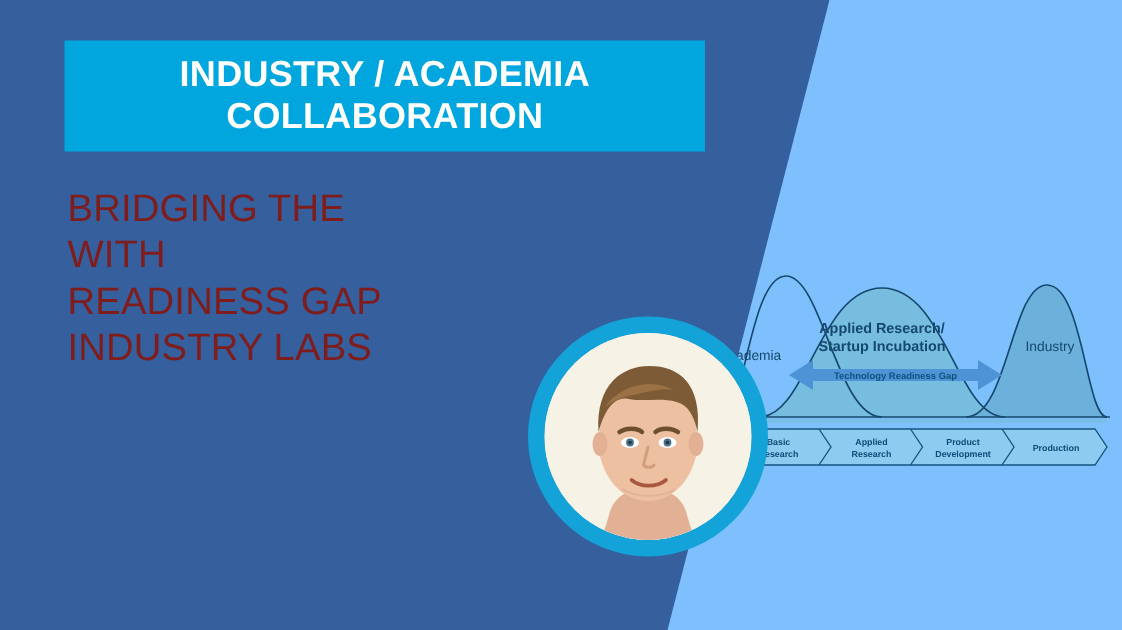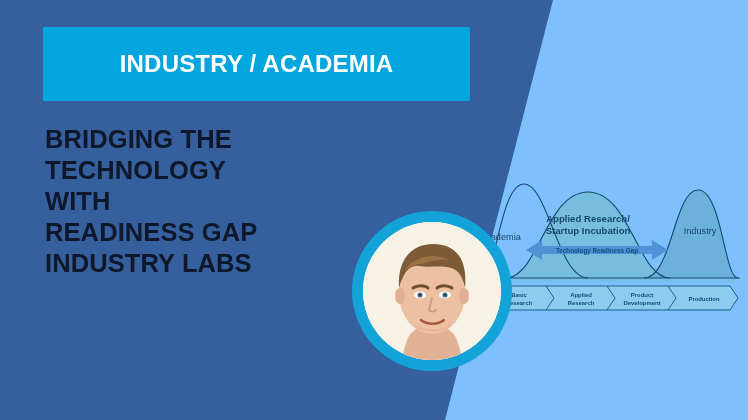--- a/index.html
+++ b/index.html
@@ -52,23 +52,23 @@
     letter-spacing: 0.2px;
     text-align: center;
   }
 
   
   .headline {
     position: absolute;
     left: 45px;
     top: 124px;
     width: 300px;
-    color: #0f172a;
+    color: #7f1d1d;
     font-size: 25.5px;
-    font-weight: bold;
+    font-weight: normal;
     line-height: 1.22;
     letter-spacing: 0.1px;
   }
 
   
   .portrait {
     position: absolute;
     left: 352px;
     top: 211px;
     width: 160px;
@@ -116,26 +116,26 @@
 <body>
 
 <div id="slide">
 
   <div class="bg-light"></div>
   <div class="bg-dark"></div>
 
   <div class="banner">
     <div class="banner-text">
       <div>INDUSTRY / ACADEMIA</div>
+      <div>COLLABORATION</div>
     </div>
   </div>
 
   <div class="headline">
     <div>BRIDGING THE</div>
-    <div>TECHNOLOGY</div>
     <div>WITH</div>
     <div>READINESS GAP</div>
     <div>INDUSTRY LABS</div>
   </div>
 
   <div class="diagram">
     <svg width="282" height="135" viewBox="0 0 282 135" xmlns="http://www.w3.org/2000/svg">
       <defs>
         <clipPath id="clip-mid">
           <path d="M 45 100 C 70 100 78 18 122 18 C 166 18 174 100 199 100 Z"></path>

